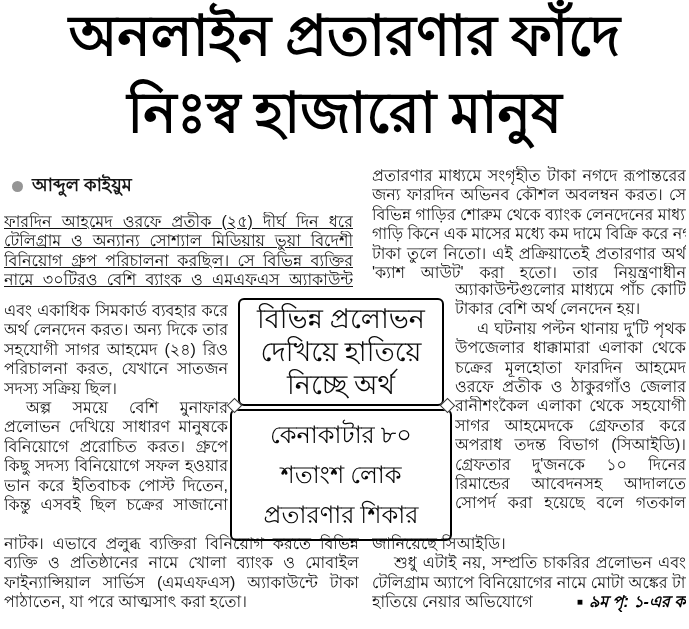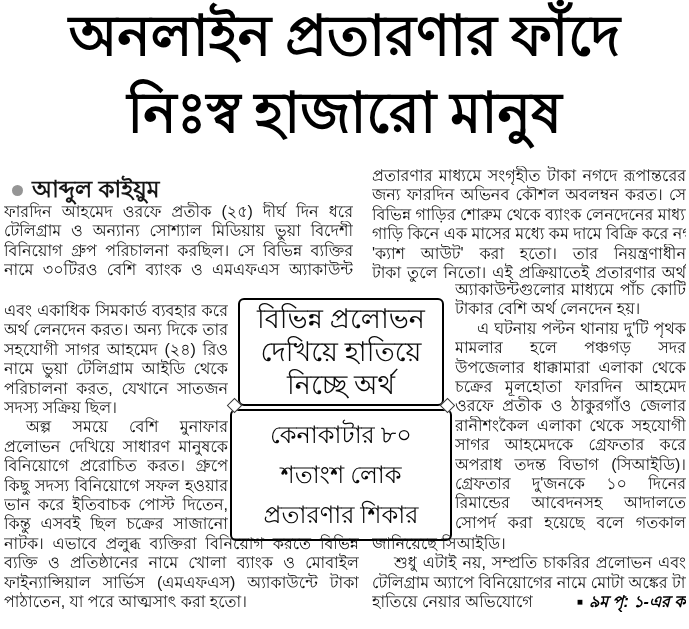--- a/index.html
+++ b/index.html
@@ -8,29 +8,29 @@
     background:#ffffff;color:#0e0e0e;
     font-family:"Liberation Sans", sans-serif;
   }
   .abs{position:absolute;}
   
   .headline{left:0;top:-2px;width:689px;text-align:center;
     font-weight:bold;color:#000;font-size:56px;line-height:77px;
     font-family:"Liberation Serif", serif;}
   
   .byline{left:12px;top:171px;display:flex;align-items:center;gap:9px;
-    font-weight:bold;font-size:23px;color:#161616;}
+    font-weight:bold;font-size:18px;color:#161616;}
   .byline-dot{width:11px;height:11px;border-radius:50%;background:#959595;flex:0 0 auto;}
   
   .col{font-size:16px;color:#141414;}
   .line{height:19.4px;line-height:19.4px;white-space:nowrap;overflow:hidden;
     text-align:justify;text-align-last:justify;}
   .line.end{text-align:right;text-align-last:left;}
   .line.indent{padding-left:22px;}
-  .left-top{left:4px;top:202px;width:349px;}
+  .left-top{left:4px;top:212px;width:349px;text-decoration:underline;}
   .right-top{left:372px;top:166px;width:314px;}
   .left-mid{left:4px;top:280px;width:224px;margin-top:21px;}
   .right-mid{left:455px;top:280px;width:231px;}
   .left-bottom{left:4px;top:534px;width:355px;}
   .right-bottom{left:372px;top:534px;width:314px;}
   
   .pull-box{position:absolute;border:2px solid #000;border-radius:6px;background:#fff;
     display:flex;flex-direction:column;justify-content:center;text-align:center;
     color:#0a0a0a;font-family:"Liberation Serif", serif;}
   .box1{left:238px;top:298px;width:202px;height:104px;font-size:27px;line-height:33px;}
@@ -62,44 +62,42 @@
   <div class="line">টেলিগ্রাম ও অন্যান্য সোশ্যাল মিডিয়ায় ভুয়া বিদেশী</div>
   <div class="line">বিনিয়োগ গ্রুপ পরিচালনা করছিল। সে বিভিন্ন ব্যক্তির</div>
   <div class="line">নামে ৩০টিরও বেশি ব্যাংক ও এমএফএস অ্যাকাউন্ট</div>
 </div>
 
 <div class="abs col right-top">
   <div class="line">প্রতারণার মাধ্যমে সংগৃহীত টাকা নগদে রূপান্তরের</div>
   <div class="line">জন্য ফারদিন অভিনব কৌশল অবলম্বন করত। সে</div>
   <div class="line">বিভিন্ন গাড়ির শোরুম থেকে ব্যাংক লেনদেনের মাধ্যমে</div>
   <div class="line">গাড়ি কিনে এক মাসের মধ্যে কম দামে বিক্রি করে নগদ</div>
+  <div class="line">টাকা তুলে নিতো। এই প্রক্রিয়াতেই প্রতারণার অর্থ</div>
   <div class="line">'ক্যাশ আউট' করা হতো। তার নিয়ন্ত্রণাধীন</div>
-  <div class="line">টাকা তুলে নিতো। এই প্রক্রিয়াতেই প্রতারণার অর্থ</div>
 </div>
 
 <div class="abs col left-mid">
   <div class="line">এবং একাধিক সিমকার্ড ব্যবহার করে</div>
   <div class="line">অর্থ লেনদেন করত। অন্য দিকে তার</div>
   <div class="line">সহযোগী সাগর আহমেদ (২৪) রিও</div>
-  <div class="line">নামে ভুয়া টেলিগ্রাম আইডি থেকে</div>
   <div class="line">পরিচালনা করত, যেখানে সাতজন</div>
   <div class="line end">সদস্য সক্রিয় ছিল।</div>
   <div class="line indent">অল্প সময়ে বেশি মুনাফার</div>
   <div class="line">প্রলোভন দেখিয়ে সাধারণ মানুষকে</div>
   <div class="line">বিনিয়োগে প্ররোচিত করত। গ্রুপে</div>
   <div class="line">কিছু সদস্য বিনিয়োগে সফল হওয়ার</div>
   <div class="line">ভান করে ইতিবাচক পোস্ট দিতেন,</div>
   <div class="line">কিন্তু এসবই ছিল চক্রের সাজানো</div>
 </div>
 
 <div class="abs col right-mid">
   <div class="line">অ্যাকাউন্টগুলোর মাধ্যমে পাঁচ কোটি</div>
   <div class="line end">টাকার বেশি অর্থ লেনদেন হয়।</div>
   <div class="line indent">এ ঘটনায় পল্টন থানায় দু'টি পৃথক</div>
-  <div class="line">মামলার হলে পঞ্চগড় সদর</div>
   <div class="line">উপজেলার ধাক্কামারা এলাকা থেকে</div>
   <div class="line">চক্রের মূলহোতা ফারদিন আহমেদ</div>
   <div class="line">ওরফে প্রতীক ও ঠাকুরগাঁও জেলার</div>
   <div class="line">রানীশংকৈল এলাকা থেকে সহযোগী</div>
   <div class="line">সাগর আহমেদকে গ্রেফতার করে</div>
   <div class="line">অপরাধ তদন্ত বিভাগ (সিআইডি)।</div>
   <div class="line">গ্রেফতার দু'জনকে ১০ দিনের</div>
   <div class="line">রিমান্ডের আবেদনসহ আদালতে</div>
   <div class="line">সোপর্দ করা হয়েছে বলে গতকাল</div>
 </div>

